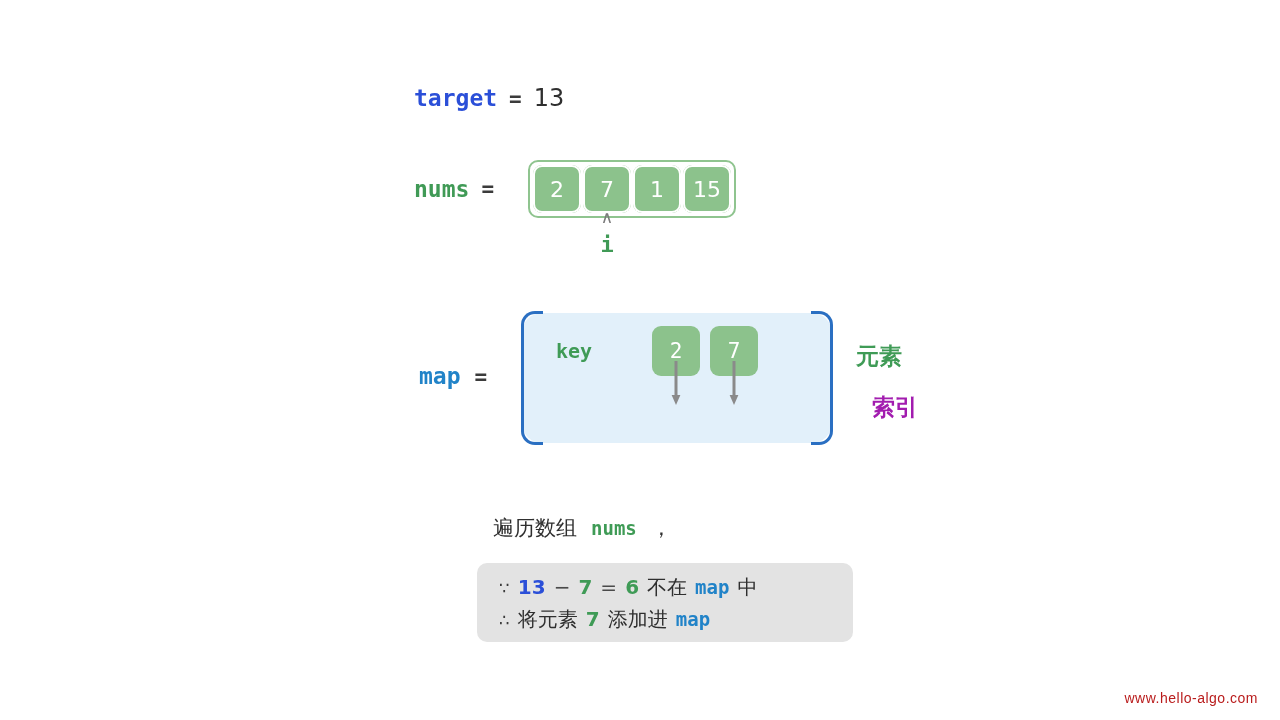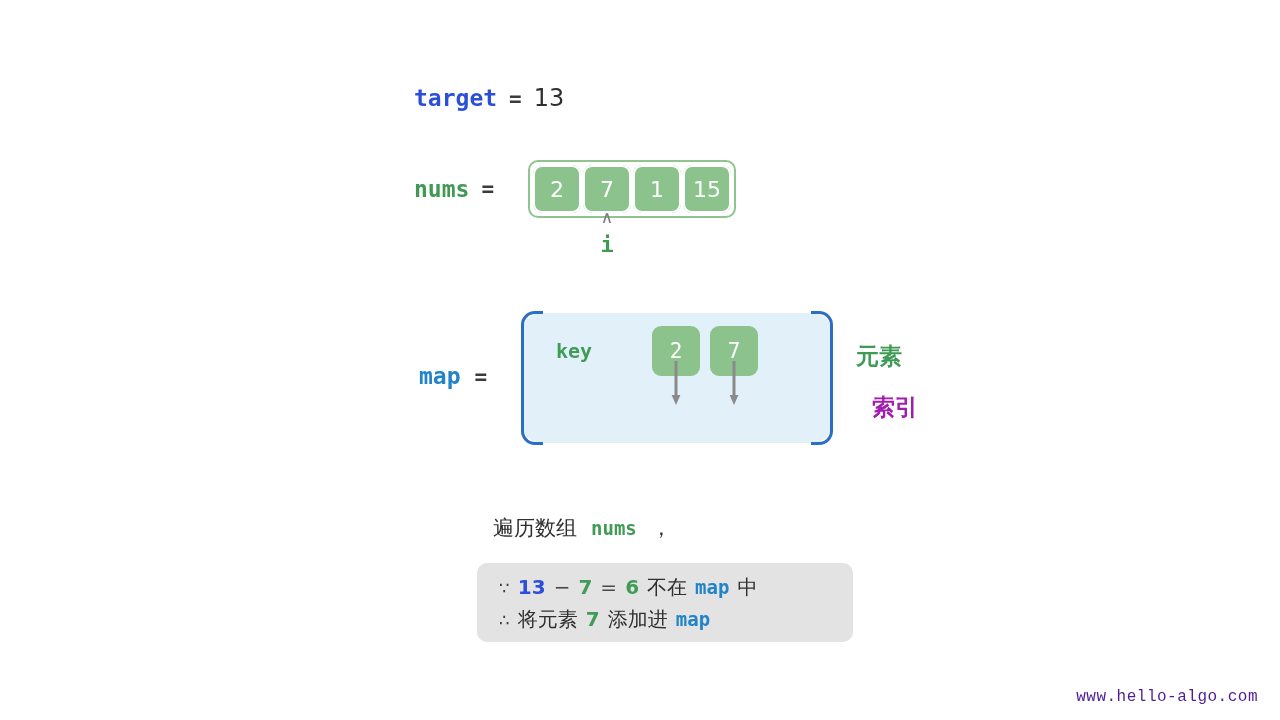--- a/index.html
+++ b/index.html
@@ -281,23 +281,23 @@
     font-weight: bold;
     font-size: 23px;
     letter-spacing: 1px;
   }
 
   
   #watermark {
     position: absolute;
     right: 22px;
     bottom: 14px;
-    color: #4c1d95;
-    font-family: Liberation Mono, monospace;
-    font-size: 16px;
+    color: #b91c1c;
+    font-family: Liberation Sans, sans-serif;
+    font-size: 14px;
     letter-spacing: 0.5px;
   }
 </style>
 </head>
 <body>
 
 <div class="stage">
 
   <div id="target-row">
     <span class="mono var-blue">target</span>

